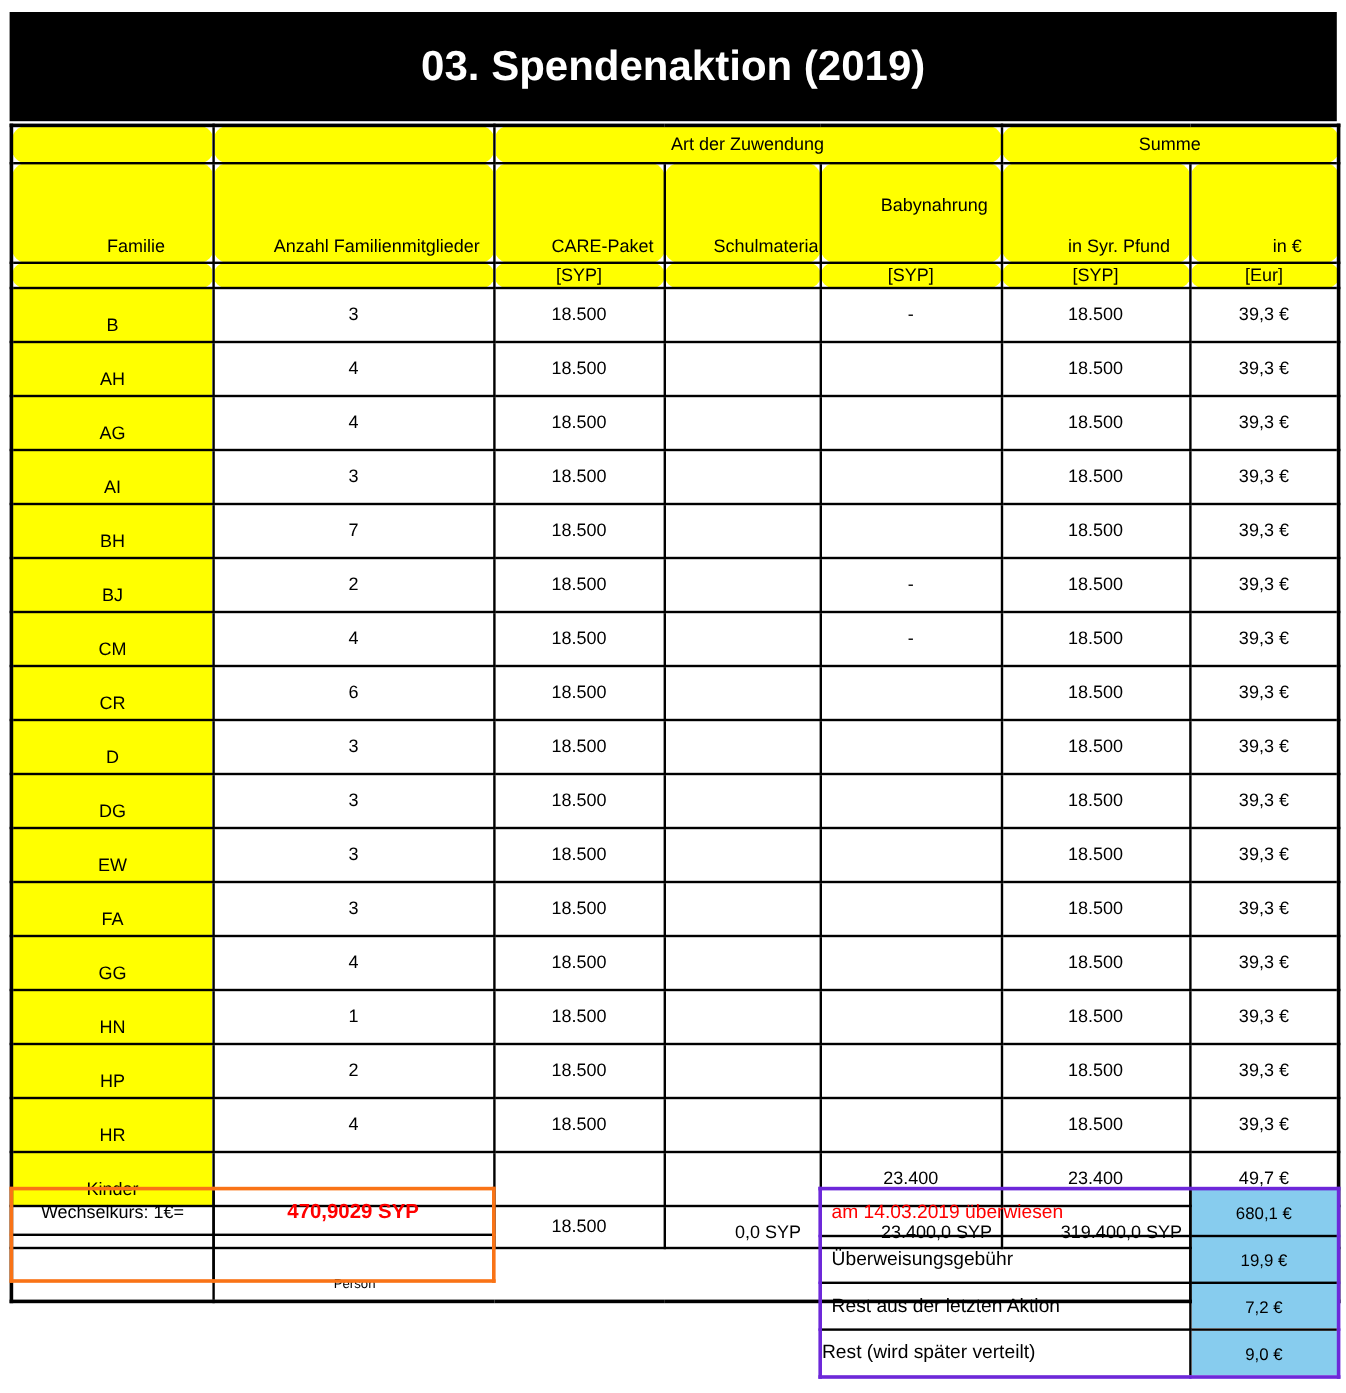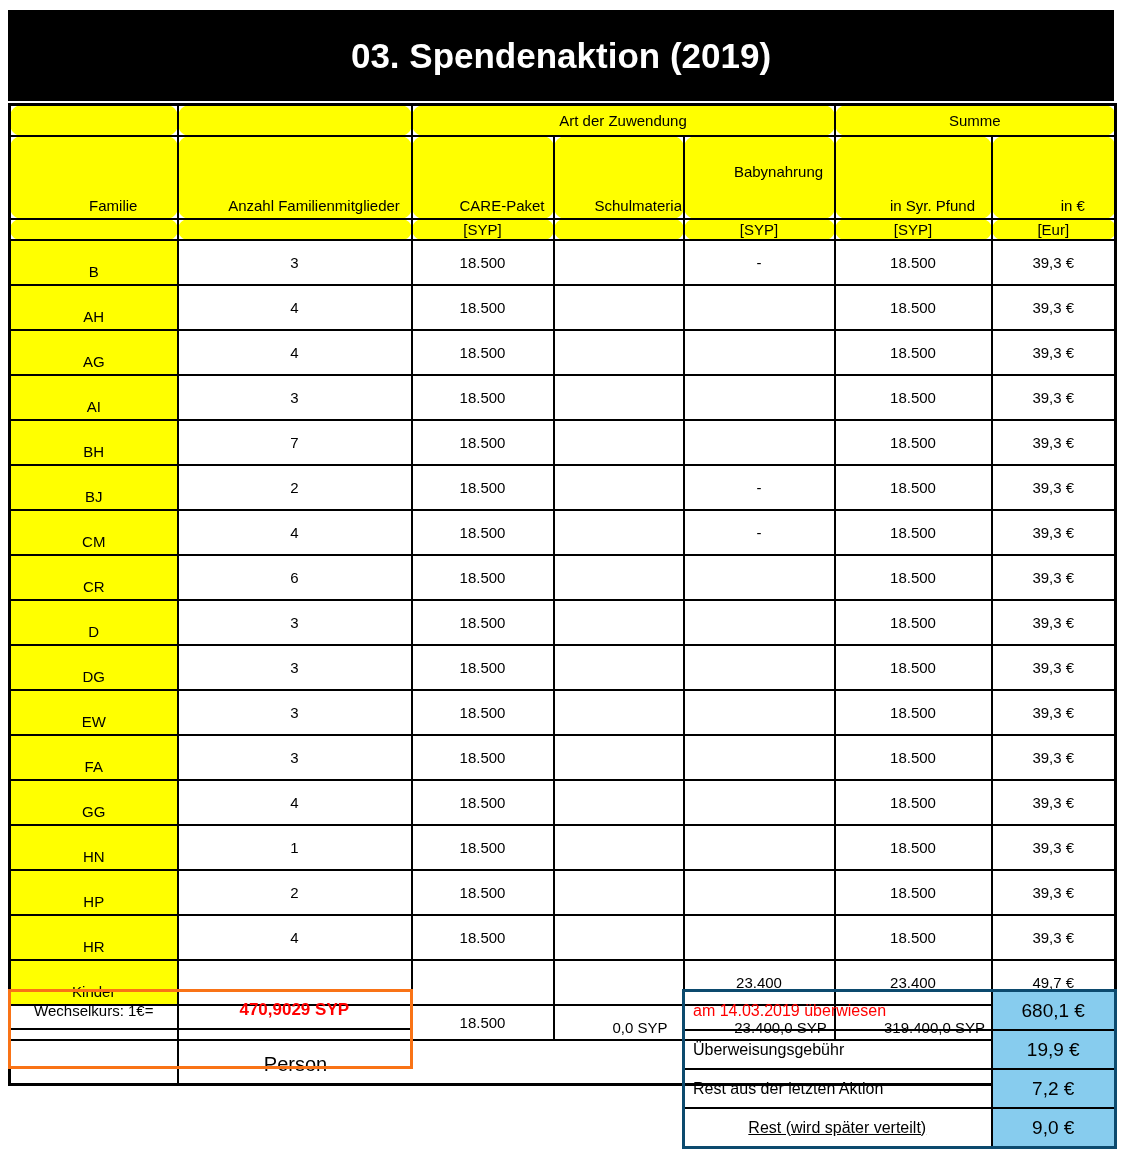--- a/index.html
+++ b/index.html
@@ -38,35 +38,35 @@
 
   .main tbody td.fam {
     background:var(--yellow); text-align:center; vertical-align:bottom;
     padding-bottom:4px; font-size:15px; height:38px;
   }
   .main tbody td.num { text-align:center; vertical-align:middle; font-size:15px; height:38px; }
 
   .totals td { height:29px; font-size:15px; text-align:center; vertical-align:middle; }
   .totals td.tot-low { vertical-align:bottom; padding-bottom:3px;padding-left:44px; }
 
-  .person-row td { height:34px; font-size:20px; }
+  .person-row td { height:34px; font-size:11px; }
   .person-cell { text-align:left; vertical-align:bottom; padding-bottom:7px; }
   .person-span { display:inline-block; width:232px; text-align:center; }
 
   
   .exchange { position:absolute; left:8px; top:989px; width:402px; border:3px solid #f97316; }
   .exchange td { border:2px solid #000; height:34px; text-align:center; vertical-align:middle; font-size:15px; }
   .exchange .rate-value { color:var(--red); font-weight:bold; font-size:17px; }
 
   
-  .settlement { position:absolute; left:682px; top:989px; width:432px; border:3px solid #0c4a6e; }
+  .settlement { position:absolute; left:682px; top:989px; width:432px; border:3px solid #6d28d9; }
   .settlement td { border:2px solid #000; height:35px; vertical-align:middle; font-size:16px; }
   .settlement td.slabel { text-align:left; padding-left:8px; }
-  .settlement td.slabel.center { text-align:center; padding-left:0;text-decoration:underline; }
-  .settlement td.sval { text-align:center; font-size:19px; background:var(--blue);margin-left:35px; }
+  .settlement td.slabel.center { text-align:left; padding-left:0; }
+  .settlement td.sval { text-align:center; font-size:14px; background:var(--blue);margin-left:35px; }
   .red-text { color:var(--red); }
 </style>
 </head>
 <body>
 
 <div class="page">
 
   <div class="title-bar">
     <span class="title-text">03. Spendenaktion (2019)</span>
   </div>

